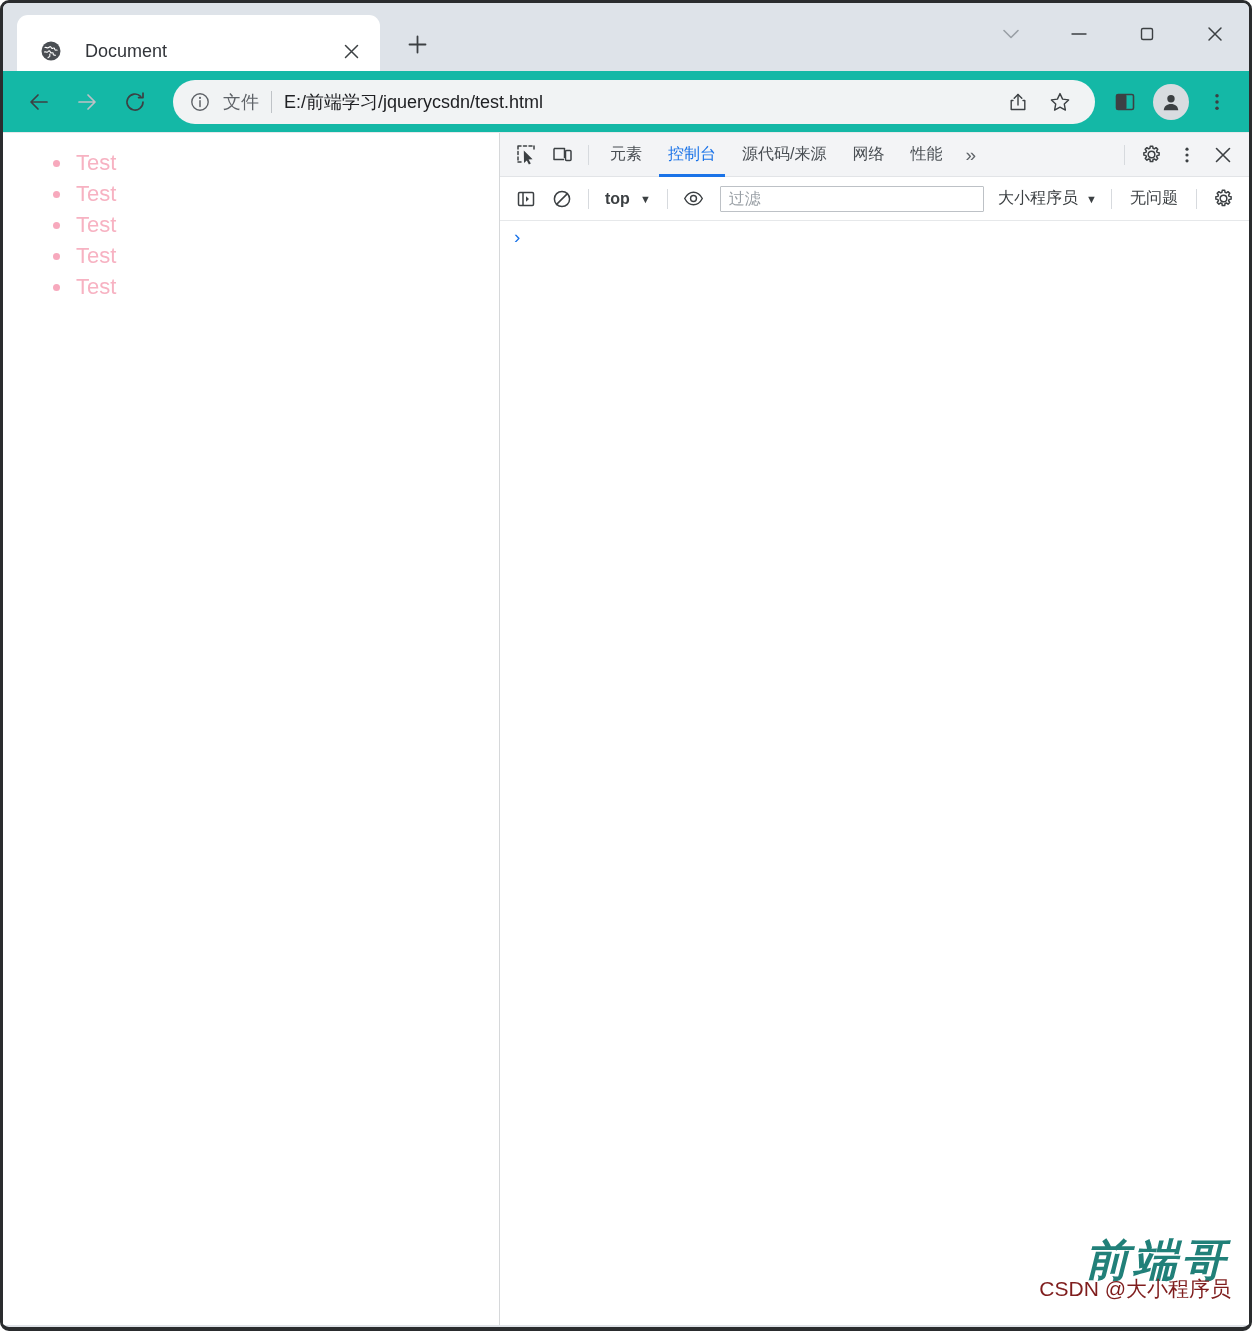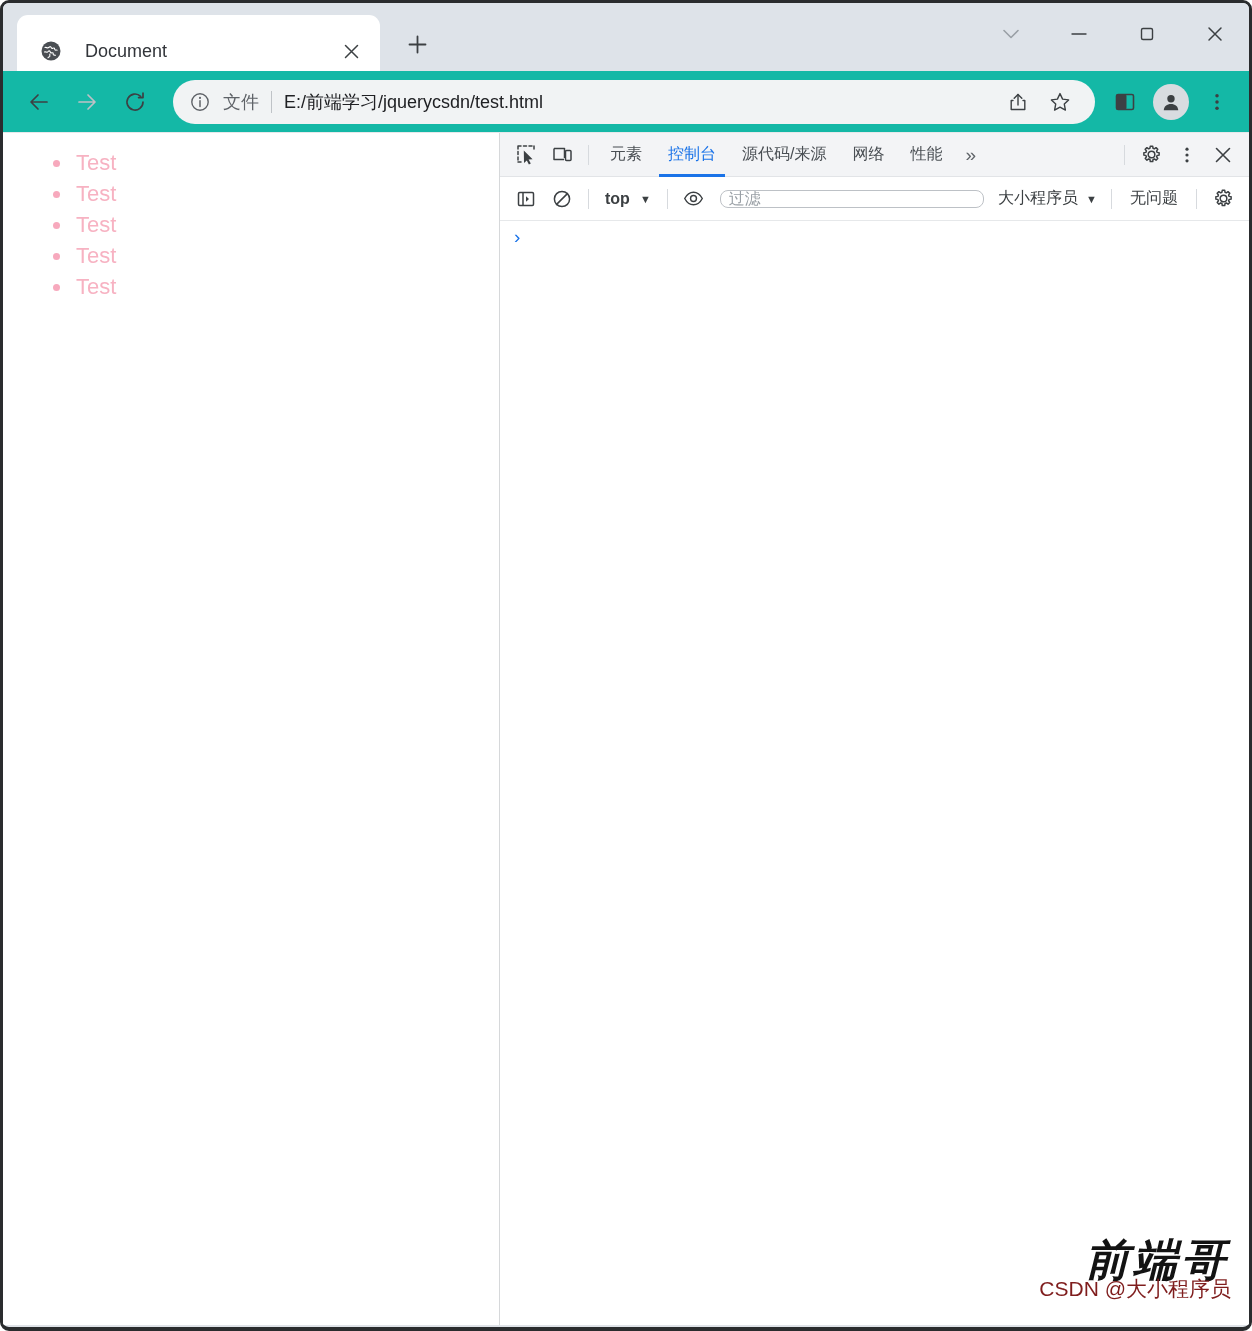--- a/index.html
+++ b/index.html
@@ -213,23 +213,23 @@
   }
   #ctx-select {
     display: flex; align-items: center;
     font-size: 16px; color: #3c4043;
     padding: 0 8px; height: 28px;
     white-space: nowrap; flex: 0 0 auto; font-weight: bold;
   }
   #ctx-select .caret { margin-left: 10px; font-size: 11px; color: #3c4043; }
   #filter-input {
     flex: 1 1 auto;
-    height: 18px;
+    height: 26px;
     border: 1px solid #bdc1c6;
-    border-radius: 8px;
+    border-radius: 1px;
     background: #ffffff;
     font-size: 16px;
     color: #202124;
     padding: 0 8px;
     margin: 0 8px;
     font-family: "Liberation Sans", sans-serif;
     min-width: 40px;
   }
   #filter-input::placeholder { color: #9aa0a6; }
   #level-select {
@@ -265,21 +265,21 @@
     right: 8px; bottom: 6px;
     width: 240px; height: 92px;
     pointer-events: none;
   }
   #wm-cn {
     position: absolute;
     right: 12px; top: 4px;
     font-size: 44px;
     font-family: Liberation Serif, serif;
     font-weight: bold; font-style: italic;
-    color: #000000;
+    color: #0f766e;
     letter-spacing: 4px;
     white-space: nowrap;
     opacity: .92;
   }
   #wm-en {
     position: absolute;
     right: 10px; bottom: 16px;
     font-size: 21px;
     color: #7f1d1d;
     white-space: nowrap;

